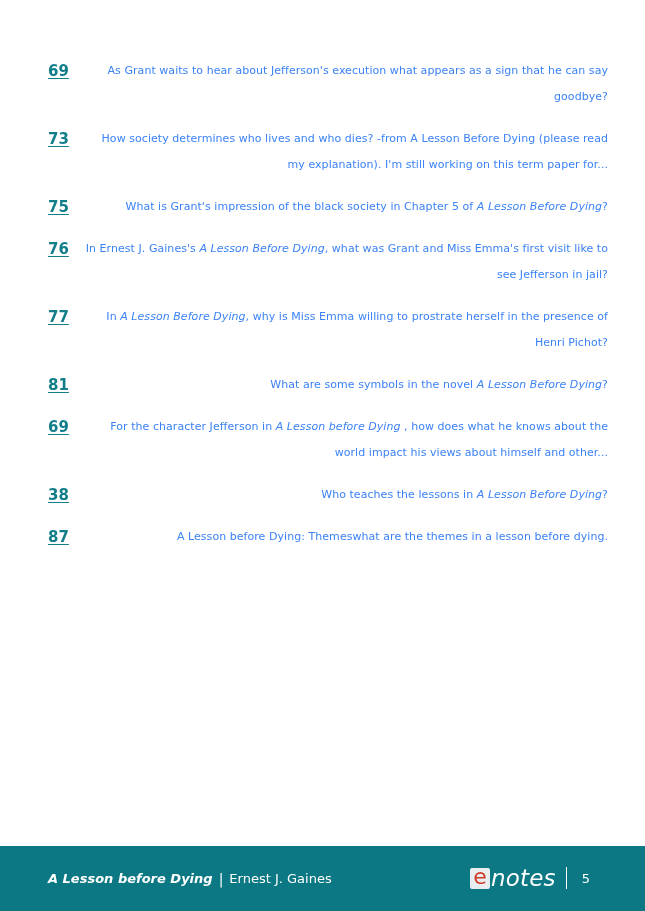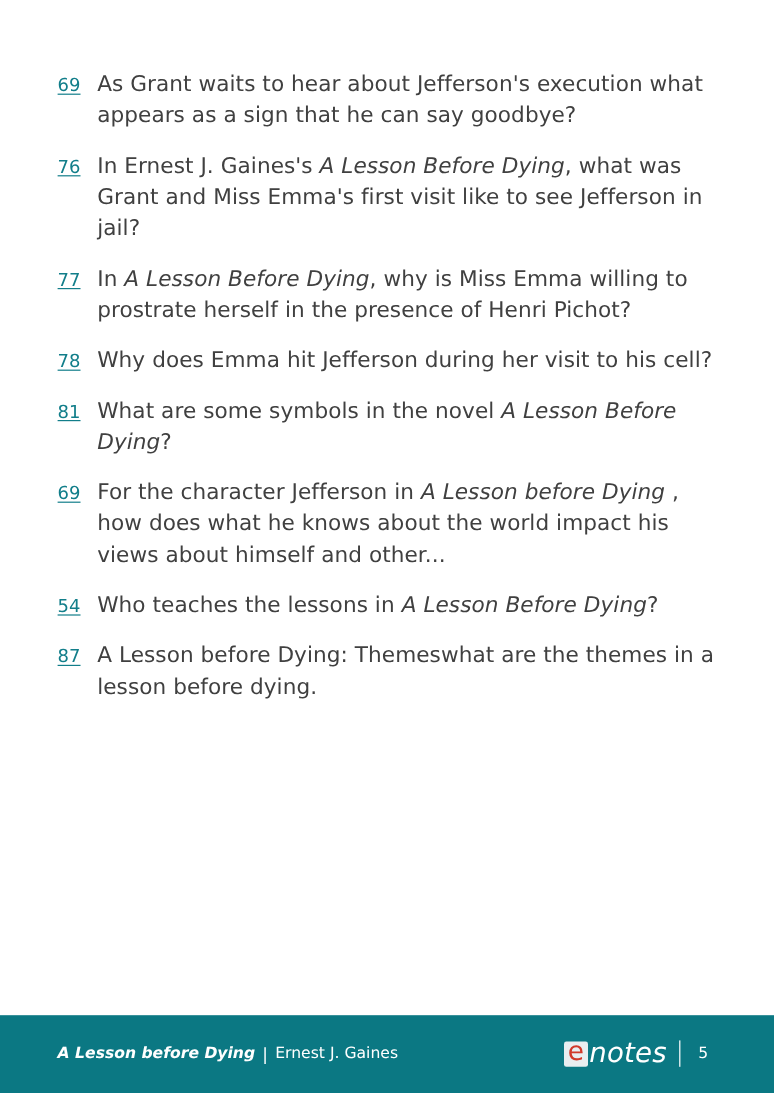--- a/index.html
+++ b/index.html
@@ -21,34 +21,35 @@
       top: 58px;
       width: 560px;
     }
     .qitem {
       display: flex;
       align-items: flex-start;
       margin-bottom: 16px;
     }
     .qnum {
       flex: 0 0 33px;
-      font-weight: normal;
+      font-weight: bold;
       font-size: 15px;
       line-height: 26px;
       color: #127e8a;
       text-decoration: underline;
       text-underline-offset: 2px;
       cursor: pointer;
     }
     .qtext {
       flex: 1;
-      font-size: 18px;
+      font-size: 11px;
       line-height: 26px;
-      color: #404040;
+      color: #3b82f6;
       letter-spacing: 0.05px;
+      text-align: right;
     }
     .qtext em {
       font-style: italic;
     }
     .footer {
       position: absolute;
       left: 0;
       top: 846px;
       width: 645px;
       height: 65px;
@@ -118,41 +119,45 @@
   </style>
 </head>
 <body>
 
 <div class="content" id="qlist">
     <div class="qitem">
       <a class="qnum">69</a>
       <div class="qtext"><span>As Grant waits to hear about Jefferson's execution what appears as a sign that he can say goodbye?</span></div>
     </div>
     <div class="qitem">
+      <a class="qnum">73</a>
+      <div class="qtext"><span>How society determines who lives and who dies? -from A Lesson Before Dying (please read my explanation). I'm still working on this term paper for...</span></div>
+    </div>
+    <div class="qitem">
+      <a class="qnum">75</a>
+      <div class="qtext"><span>What is Grant's impression of the black society in Chapter 5 of </span><em>A Lesson Before Dying</em><span>?</span></div>
+    </div>
+    <div class="qitem">
       <a class="qnum">76</a>
       <div class="qtext"><span>In Ernest J. Gaines's </span><em>A Lesson Before Dying</em><span>, what was Grant and Miss Emma's first visit like to see Jefferson in jail?</span></div>
     </div>
     <div class="qitem">
       <a class="qnum">77</a>
       <div class="qtext"><span>In </span><em>A Lesson Before Dying</em><span>, why is Miss Emma willing to prostrate herself in the presence of Henri Pichot?</span></div>
-    </div>
-    <div class="qitem">
-      <a class="qnum">78</a>
-      <div class="qtext"><span>Why does Emma hit Jefferson during her visit to his cell?</span></div>
     </div>
     <div class="qitem">
       <a class="qnum">81</a>
       <div class="qtext"><span>What are some symbols in the novel </span><em>A Lesson Before Dying</em><span>?</span></div>
     </div>
     <div class="qitem">
       <a class="qnum">69</a>
       <div class="qtext"><span>For the character Jefferson in </span><em>A Lesson before Dying</em><span> , how does what he knows about the world impact his views about himself and other...</span></div>
     </div>
     <div class="qitem">
-      <a class="qnum">54</a>
+      <a class="qnum">38</a>
       <div class="qtext"><span>Who teaches the lessons in </span><em>A Lesson Before Dying</em><span>?</span></div>
     </div>
     <div class="qitem">
       <a class="qnum">87</a>
       <div class="qtext"><span>A Lesson before Dying: Themeswhat are the themes in a lesson before dying.</span></div>
     </div>
   </div>
 
 <div class="footer">
   <div class="footer-left">

